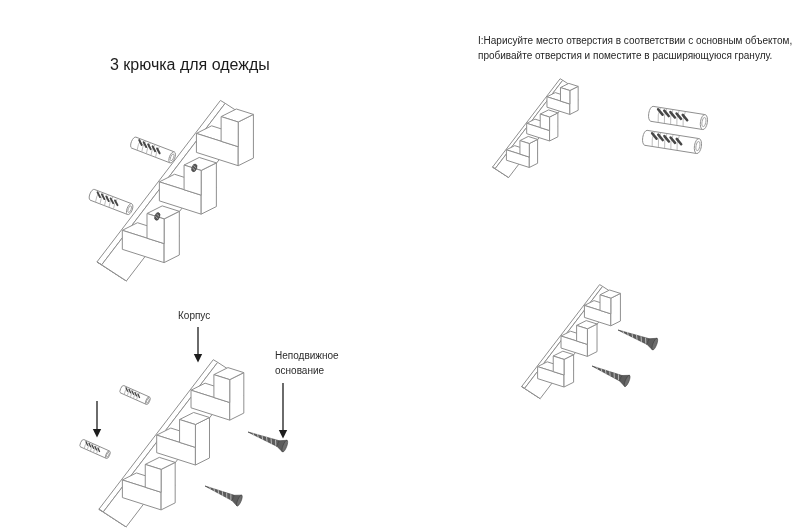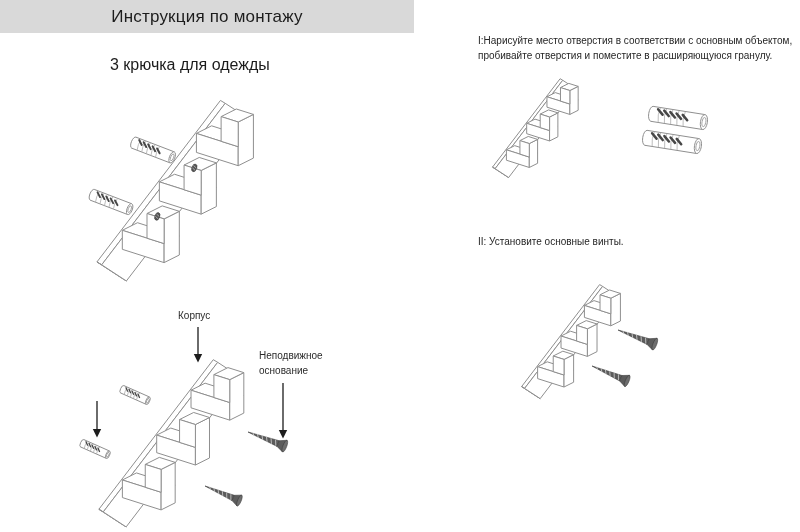--- a/index.html
+++ b/index.html
@@ -13,21 +13,21 @@
   .title-bar{position:absolute;left:0;top:0;width:414px;height:33px;
     background:var(--header-bg);display:flex;align-items:center;justify-content:center}
   .title-bar .title{font-size:17px;letter-spacing:.2px;color:#1c1c1c}
   .subtitle{position:absolute;left:110px;top:56px;font-size:16px;color:#1c1c1c}
   .step-text{position:absolute;font-size:10px;line-height:15px;color:#262626;white-space:nowrap}
   .step-text.step1{left:478px;top:33px}
   .step-text.step2{left:478px;top:234px}
   .part-label{position:absolute;font-size:10px;line-height:15px;color:#2b2b2b}
   .label-body{left:178px;top:308px}
   .label-granule{left:37px;top:368px;width:108px}
-  .label-base{left:259px;top:348px;width:76px}
+  .label-base{left:275px;top:348px;width:76px}
   .diag{position:absolute}
   .diag path,.diag ellipse{shape-rendering:geometricPrecision}
 </style>
 </head>
 <body>
 
 <svg width="0" height="0" style="position:absolute" aria-hidden="true">
   <defs>
     <g id="hook" fill="#ffffff" stroke="#8f8f8f" stroke-width="1" stroke-linejoin="round">
       <path vector-effect="non-scaling-stroke" d="M0 -18 L44 -4 L28 4 L-16 -10 Z"></path>
@@ -67,23 +67,20 @@
 
     <g id="mini-screw">
       <ellipse cx="0" cy="0" rx="2.4" ry="4" fill="#575757" stroke="#333333" stroke-width="0.5"></ellipse>
       <path d="M-1.6 -2 L1.8 -0.6 M-1.8 0.6 L1.6 2" stroke="#bdbdbd" stroke-width="0.7" fill="none"></path>
     </g>
   </defs>
 </svg>
 
 <div class="page">
 
-  <div class="title-bar">
-    <span class="title">Инструкция по монтажу</span>
-  </div>
 
   <div class="subtitle">3 крючка для одежды</div>
 
   <svg class="diag" style="left:78px;top:78px" width="240" height="215" viewBox="0 0 240 215">
     <use href="#rack" transform="translate(18,12) scale(0.95)"></use>
     <use href="#dowel" transform="translate(50.5,62.6) rotate(21) scale(0.82)"></use>
     <use href="#dowel" transform="translate(9.1,114.8) rotate(21) scale(0.80)"></use>
     <use href="#mini-screw" transform="translate(116.3,89.9) rotate(20)"></use>
     <use href="#mini-screw" transform="translate(79.3,138.4) rotate(20)"></use>
   </svg>
@@ -91,23 +88,20 @@
   <div class="step-text step1">
     <div>I:Нарисуйте место отверстия в соответствии с основным объектом,</div>
     <div>пробивайте отверстия и поместите в расширяющуюся гранулу.</div>
   </div>
   <svg class="diag" style="left:478px;top:70px" width="312" height="125" viewBox="0 0 312 125">
     <use href="#rack" transform="translate(14,3) scale(0.52)"></use>
     <use href="#dowel" transform="translate(166.8,42.7) rotate(9) scale(1.05)"></use>
     <use href="#dowel" transform="translate(160.8,66.7) rotate(9) scale(1.05)"></use>
   </svg>
 
-  <div class="step-text step2">
-    <div>II: Установите основные винты.</div>
-  </div>
   <svg class="diag" style="left:505px;top:272px" width="185" height="145" viewBox="0 0 185 145">
     <use href="#rack" transform="translate(16,6) scale(0.60)"></use>
     <use href="#screw" transform="translate(113,58) rotate(21) scale(0.95)"></use>
     <use href="#screw" transform="translate(87,94) rotate(23) scale(0.92)"></use>
   </svg>
 
   <svg class="diag" style="left:20px;top:300px" width="350" height="232" viewBox="0 0 350 232">
     <use href="#rack" transform="translate(78,50) scale(0.88)"></use>
     <use href="#dowel" transform="translate(98.7,87.7) rotate(24) scale(0.56)"></use>
     <use href="#dowel" transform="translate(58.7,141.7) rotate(24) scale(0.56)"></use>

